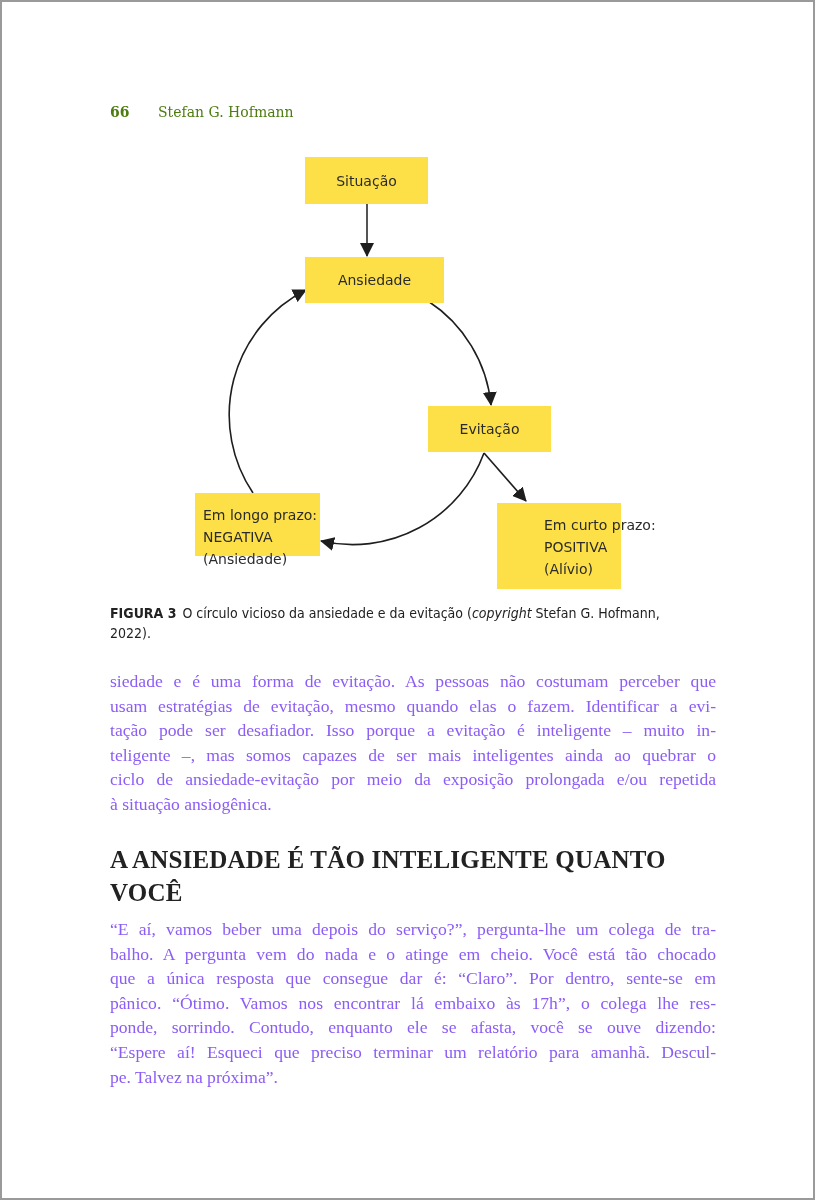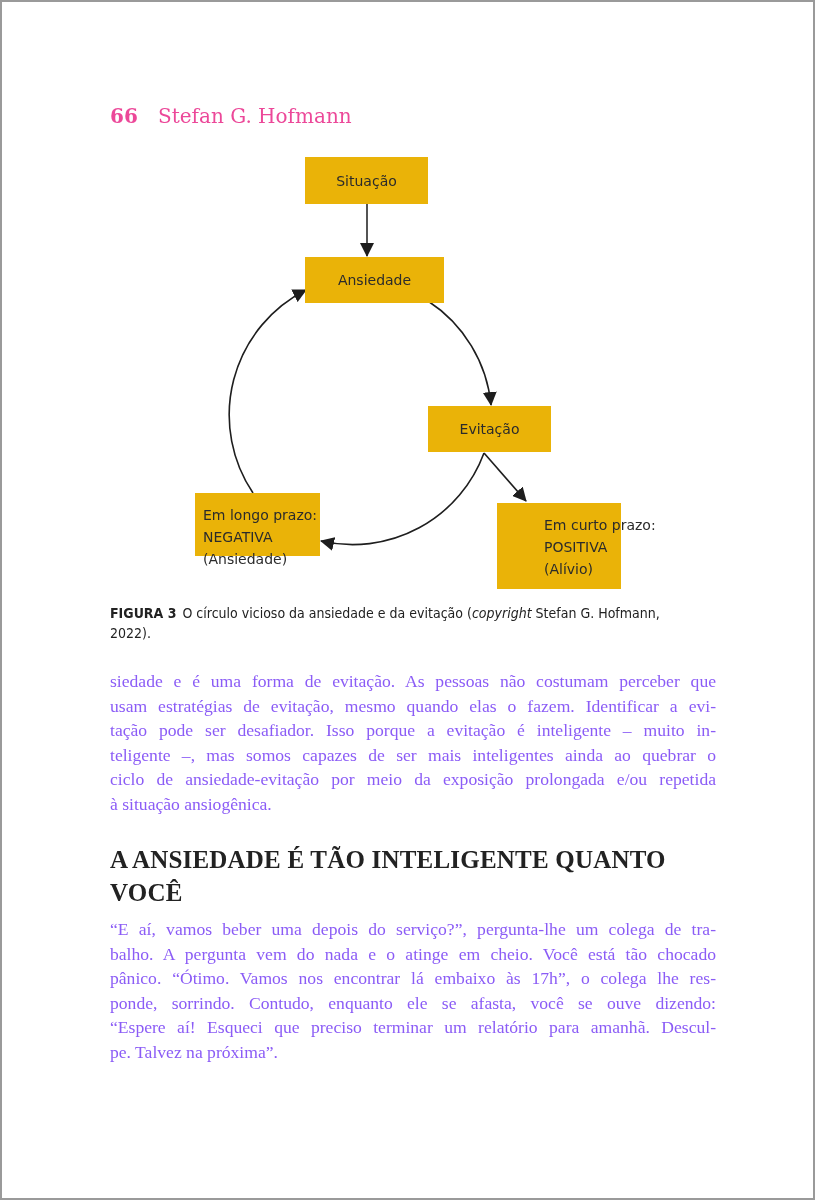--- a/index.html
+++ b/index.html
@@ -7,26 +7,26 @@
     width: 815px; height: 1200px; position: relative; overflow: hidden;
     background: #ffffff;
   }
   .frame {
     position: absolute; left: 0; top: 0; width: 811px; height: 1196px;
     border: 2px solid #9a9a9a; background: #ffffff;
   }
   .running-head {
     position: absolute; left: 110px; top: 104px;
     font-family: "DejaVu Serif", "Liberation Serif", serif;
-    font-size: 20px; color: #ec4899; white-space: nowrap;
+    font-size: 14px; color: #4d7c0f; white-space: nowrap;
   }
   .running-head .pnum { font-weight: bold; display: inline-block; width: 48px; }
   .diagram { position: absolute; left: 0; top: 0; width: 815px; height: 600px; }
   .box {
-    position: absolute; background: #eab308;
+    position: absolute; background: #fde047;
     font-family: "DejaVu Sans", "Liberation Sans", sans-serif;
     font-size: 14px; color: #2b2b2b;
   }
   .box.center { display: flex; align-items: center; justify-content: center; }
   .box.multi { padding: 11px 8px; box-sizing: border-box; line-height: 22px; }
   .box.multi span { display: block; white-space: nowrap; }
   .caption {
     position: absolute; left: 110px; top: 603px; width: 610px;
     font-family: "DejaVu Sans Condensed", "Liberation Sans Narrow", "Liberation Sans", sans-serif;
     font-size: 14px; line-height: 20px; color: #222;
@@ -116,17 +116,18 @@
 </div>
 
 <div class="heading">
   <span>A ANSIEDADE É TÃO INTELIGENTE QUANTO</span>
   <span>VOCÊ</span>
 </div>
 
 <div class="body-text" style="top:917px;">
   <span class="line">“E aí, vamos beber uma depois do serviço?”, pergunta-lhe um colega de tra-</span>
   <span class="line">balho. A pergunta vem do nada e o atinge em cheio. Você está tão chocado</span>
+  <span class="line">que a única resposta que consegue dar é: “Claro”. Por dentro, sente-se em</span>
   <span class="line">pânico. “Ótimo. Vamos nos encontrar lá embaixo às 17h”, o colega lhe res-</span>
   <span class="line">ponde, sorrindo. Contudo, enquanto ele se afasta, você se ouve dizendo:</span>
   <span class="line">“Espere aí! Esqueci que preciso terminar um relatório para amanhã. Descul-</span>
   <span class="line last">pe. Talvez na próxima”.</span>
 </div>
 
 </body></html>

